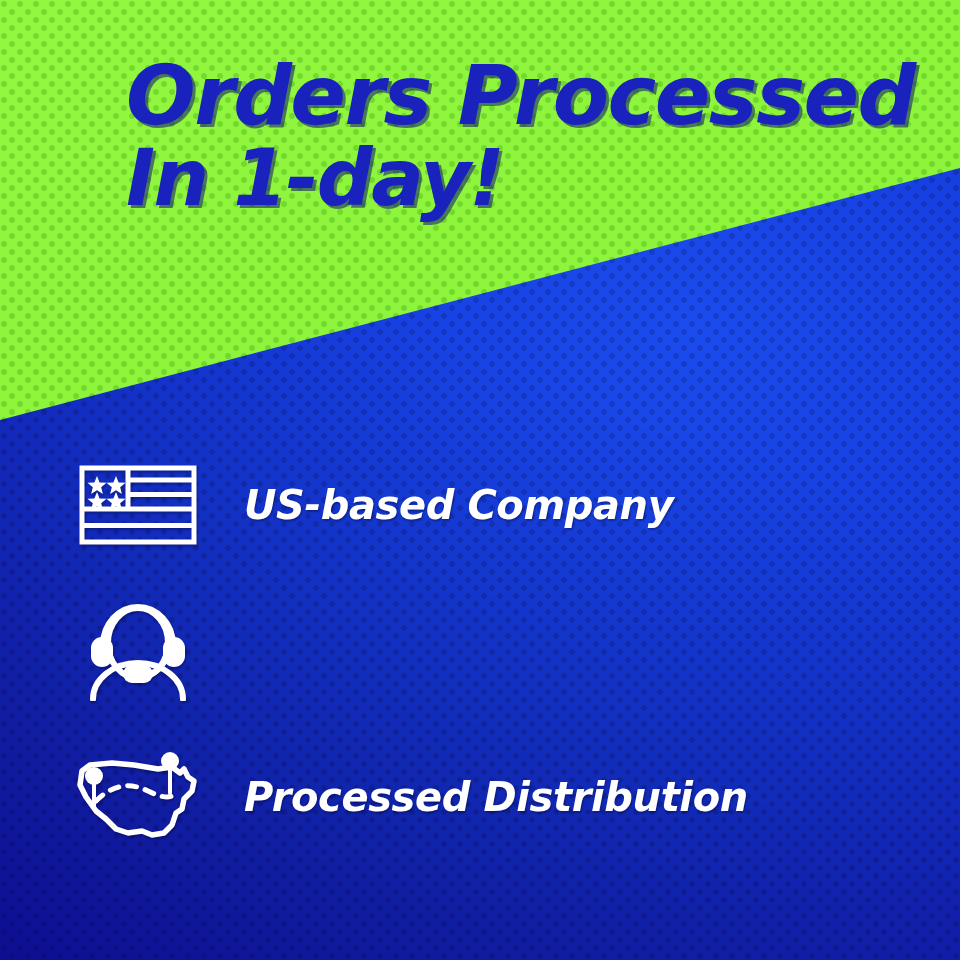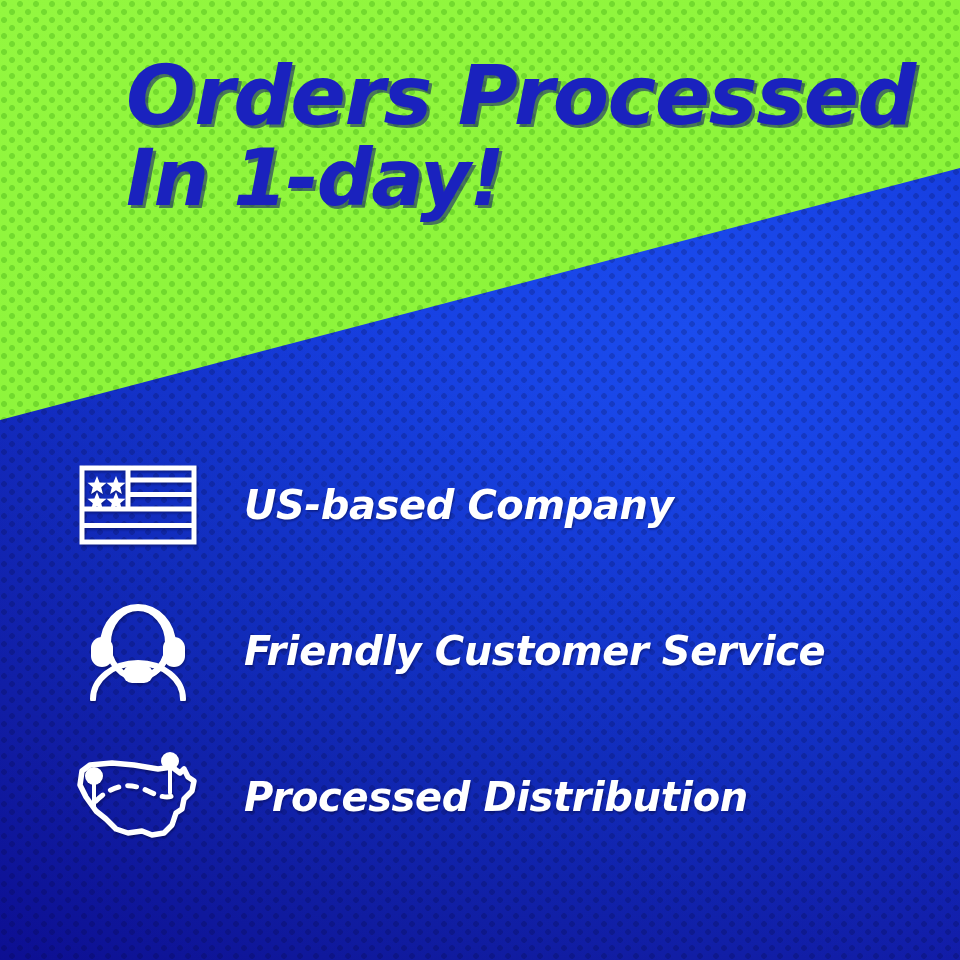--- a/index.html
+++ b/index.html
@@ -198,21 +198,20 @@
           </g>
           <g fill="#ffffff">
 
             <rect x="12" y="36" width="22" height="30" rx="11"></rect>
             <rect x="84" y="36" width="22" height="30" rx="11"></rect>
 
             <rect x="44" y="64" width="30" height="18" rx="9"></rect>
           </g>
         </svg>
       </div>
-      <div class="feature-label">Friendly Customer Service</div>
     </div>
 
     <div class="feature-row">
       <div class="feature-icon">
         <svg width="132" height="92" viewBox="0 0 132 92" aria-hidden="true">
 
           <path d="M10 20 L18 14 L40 12 L62 14 L86 18 L100 16 L108 22 L112 18
                    L116 26 L122 30 L120 40 L112 48 L110 58 L104 62 L100 74
                    L92 82 L80 84 L70 80 L56 82 L44 78 L34 68 L24 60 L14 46
                    L8 34 Z" fill="none" stroke="#ffffff" stroke-width="5.5" stroke-linejoin="round" stroke-linecap="round"></path>

